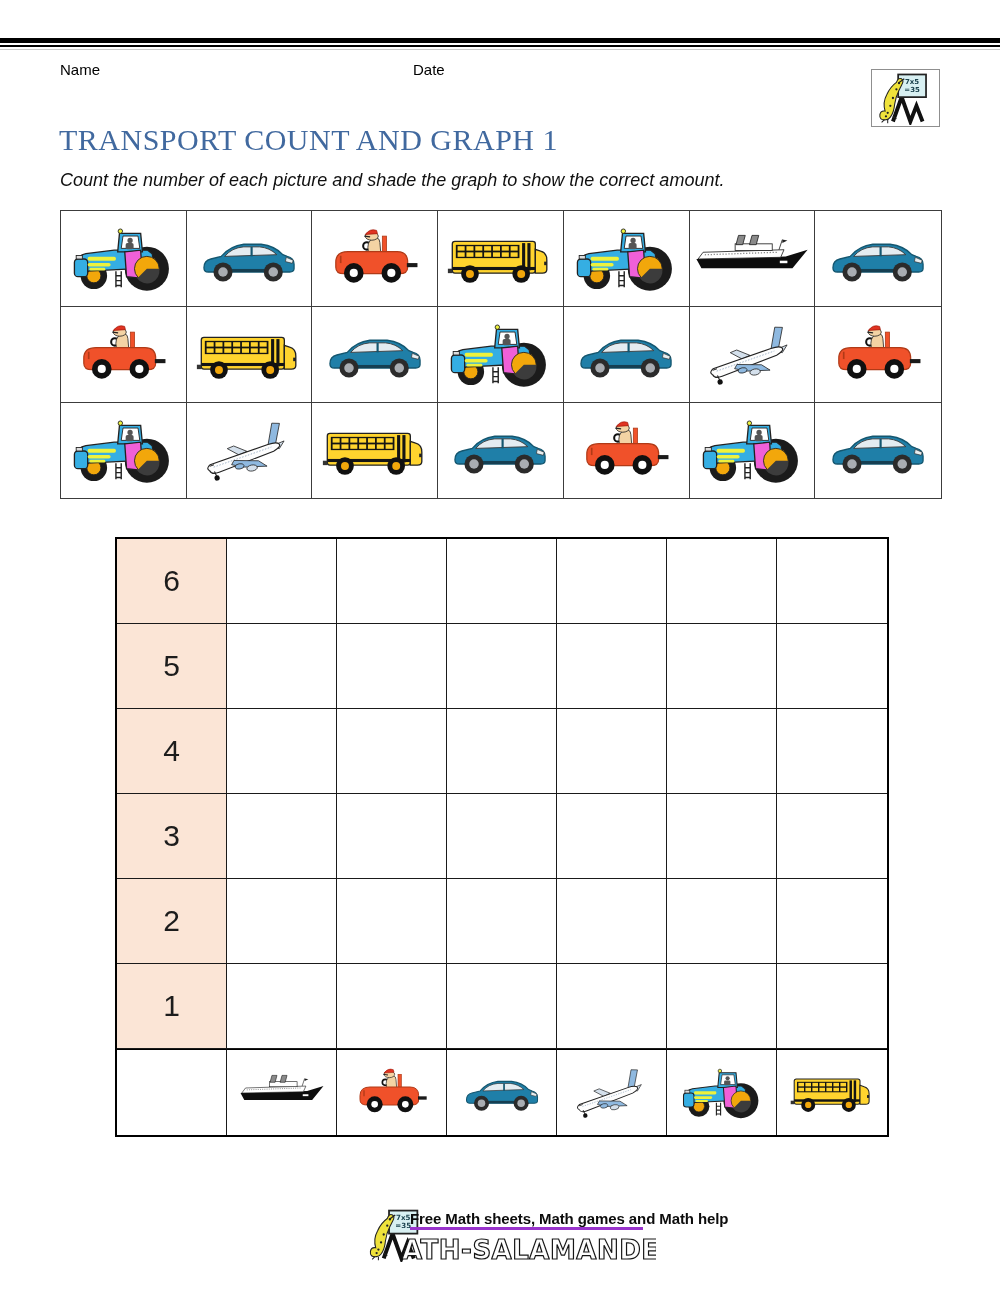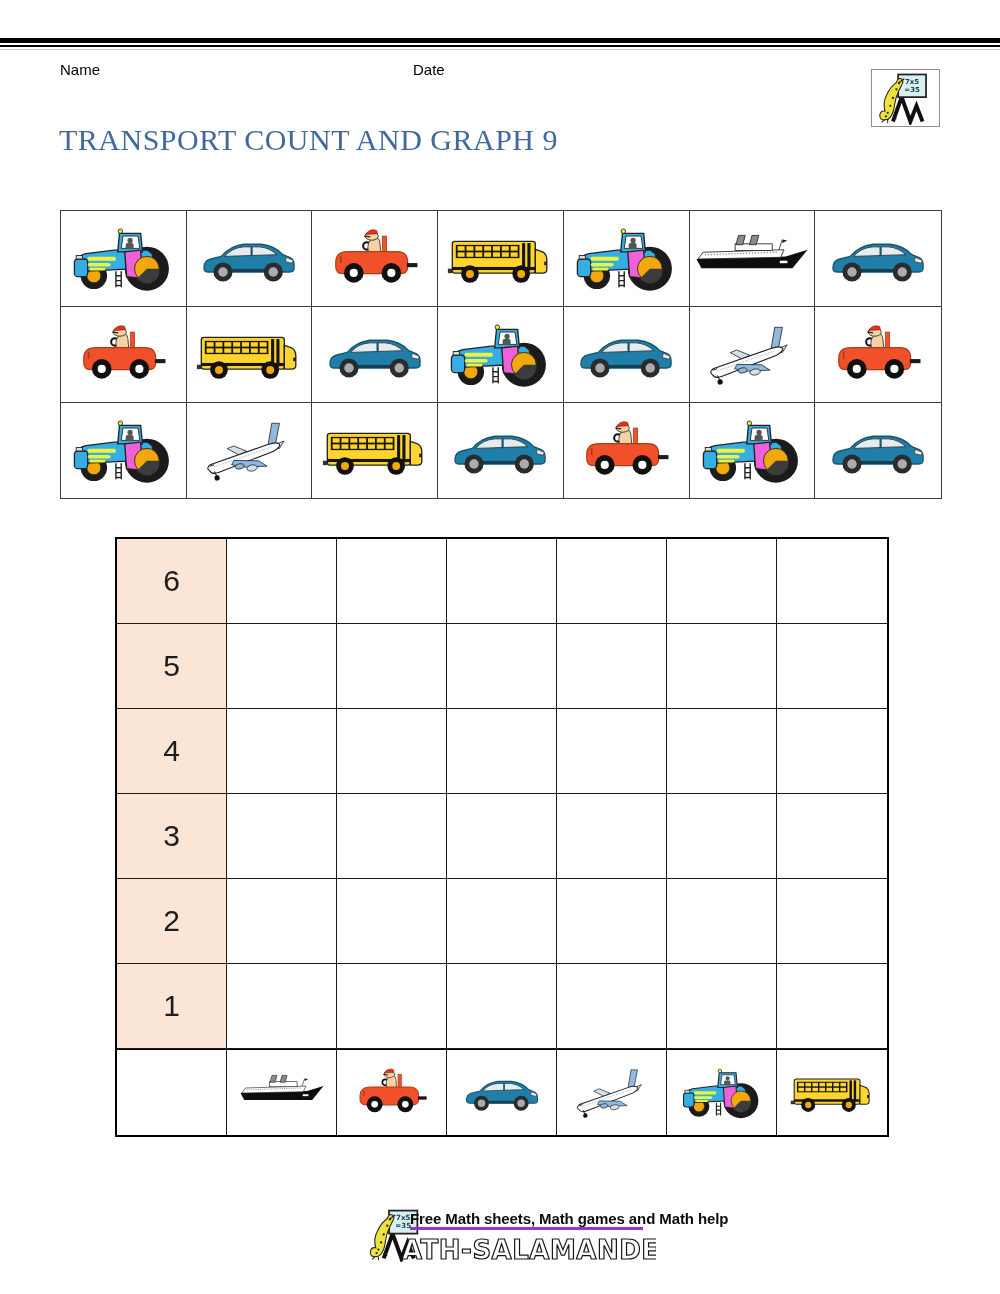--- a/index.html
+++ b/index.html
@@ -215,21 +215,22 @@
 
   <div class="field-label name-label">Name</div>
   <div class="field-label date-label">Date</div>
 
   <div class="logo-box">
     <svg width="62" height="54" viewBox="0 0 70 62">
         <use href="#sym-salamander"></use>
       </svg>
   </div>
 
-  <div class="page-title">TRANSPORT COUNT AND GRAPH 9</div>
+  <div class="page-title">TRANSPORT COUNT AND GRAPH 1</div>
+  <div class="instruction">Count the number of each picture and shade the graph to show the correct amount.</div>
 
   <div class="picture-grid">
       <div class="pcell">
         <svg class="veh veh-tractor">
           <use href="#sym-tractor"></use>
         </svg>
       </div>
       <div class="pcell">
         <svg class="veh veh-suv">
           <use href="#sym-suv"></use>

